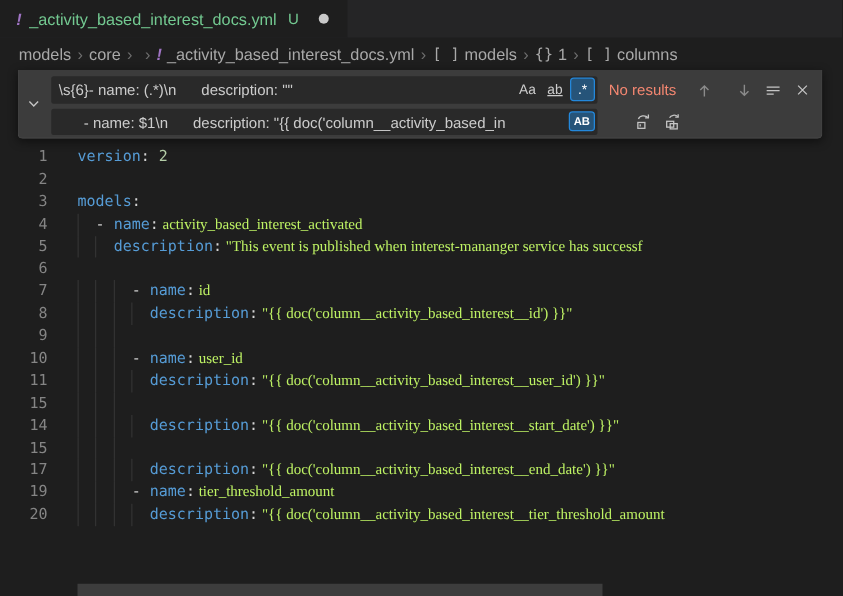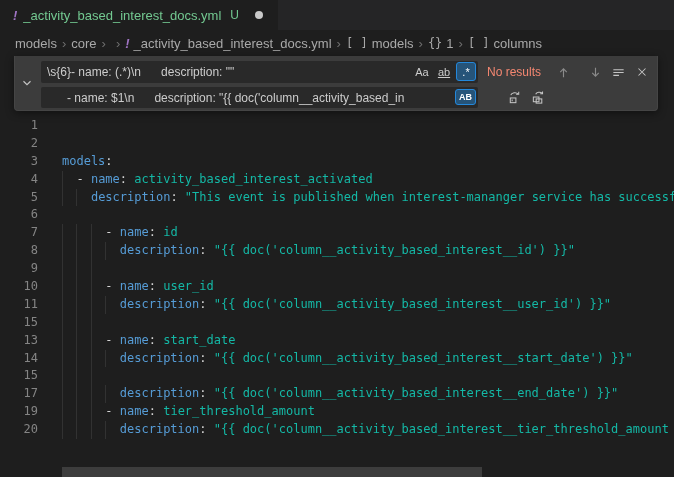--- a/index.html
+++ b/index.html
@@ -27,21 +27,21 @@
   }
   .bc-item { display:flex; align-items:center; gap:4px; cursor:pointer; flex:0 0 auto; }
   .bc-sep { color:#6e6e6e; padding:0 5px; font-size:13px; flex:0 0 auto; }
   .symbol-glyph { color:#a9a9a9; font-size:12px; font-family:"DejaVu Sans Mono", monospace; }
   
   .lines { position:absolute; left:0; top:117px; width:674px; }
   .line { display:flex; height:17.9px; line-height:17.9px; font-family:"DejaVu Sans Mono", monospace; font-size:12px; }
   .ln { flex:0 0 38px; width:38px; text-align:right; color:#858585; }
   .code { margin-left:24px; position:relative; white-space:pre; color:#d4d4d4; height:100%; }
   .guide { position:absolute; top:0; bottom:0; width:1px; background:rgba(255,255,255,0.09); }
-  .k { color:#569cd6; } .s { color:#14b8a6; } .num { color:#b5cea8; } .p { color:#d4d4d4; }
+  .k { color:#569cd6; } .s { color:#bef264;font-family:Liberation Serif, serif; } .num { color:#b5cea8; } .p { color:#d4d4d4; }
   
   .find-widget {
     position:absolute; left:14px; top:56px; width:644px; height:55px;
     background:#3c3c3c; border:1px solid #454545; border-top:none;
     border-radius:0 0 4px 4px; box-shadow:0 2px 8px rgba(0,0,0,.45); z-index:5;
   }
   .toggle-replace { position:absolute; left:1px; top:0; width:22px; height:100%;
     display:flex; align-items:center; justify-content:center; cursor:pointer; }
   .frow { position:absolute; left:26px; right:5px; display:flex; align-items:center; }
   .frow.r1 { top:5px; height:22px; }
@@ -179,20 +179,21 @@
             <rect x="2.5" y="7.5" width="6" height="5"></rect>
             <rect x="5.5" y="9.5" width="6" height="4.5"></rect>
         </svg>
       </div>
     </div>
   </div>
 
   <div class="lines">
       <div class="line">
         <span class="ln">1</span>
+        <span class="code"><span class="k">version</span><span class="p">:</span><span class="num"> 2</span></span>
       </div>
       <div class="line">
         <span class="ln">2</span>
         <span class="code"><span class="p"></span></span>
       </div>
       <div class="line">
         <span class="ln">3</span>
         <span class="code"><span class="k">models</span><span class="p">:</span></span>
       </div>
       <div class="line">
@@ -224,24 +225,20 @@
       </div>
       <div class="line">
         <span class="ln">11</span>
         <span class="code"><span class="guide" style="left: 0px;"></span><span class="guide" style="left: 14.449px;"></span><span class="guide" style="left: 28.898px;"></span><span class="guide" style="left: 43.347px;"></span><span class="p">        </span><span class="k">description</span><span class="p">:</span><span class="s"> "{{ doc('column__activity_based_interest__user_id') }}"</span></span>
       </div>
       <div class="line">
         <span class="ln">15</span>
         <span class="code"><span class="guide" style="left: 0px;"></span><span class="guide" style="left: 14.449px;"></span><span class="guide" style="left: 28.898px;"></span><span class="p"></span></span>
       </div>
       <div class="line">
-        <span class="ln">13</span>
-        <span class="code"><span class="guide" style="left: 0px;"></span><span class="guide" style="left: 14.449px;"></span><span class="guide" style="left: 28.898px;"></span><span class="p">      </span><span class="p">- </span><span class="k">name</span><span class="p">:</span><span class="s"> start_date</span></span>
-      </div>
-      <div class="line">
         <span class="ln">14</span>
         <span class="code"><span class="guide" style="left: 0px;"></span><span class="guide" style="left: 14.449px;"></span><span class="guide" style="left: 28.898px;"></span><span class="guide" style="left: 43.347px;"></span><span class="p">        </span><span class="k">description</span><span class="p">:</span><span class="s"> "{{ doc('column__activity_based_interest__start_date') }}"</span></span>
       </div>
       <div class="line">
         <span class="ln">15</span>
         <span class="code"><span class="guide" style="left: 0px;"></span><span class="guide" style="left: 14.449px;"></span><span class="guide" style="left: 28.898px;"></span><span class="p"></span></span>
       </div>
       <div class="line">
         <span class="ln">17</span>
         <span class="code"><span class="guide" style="left: 0px;"></span><span class="guide" style="left: 14.449px;"></span><span class="guide" style="left: 28.898px;"></span><span class="guide" style="left: 43.347px;"></span><span class="p">        </span><span class="k">description</span><span class="p">:</span><span class="s"> "{{ doc('column__activity_based_interest__end_date') }}"</span></span>

